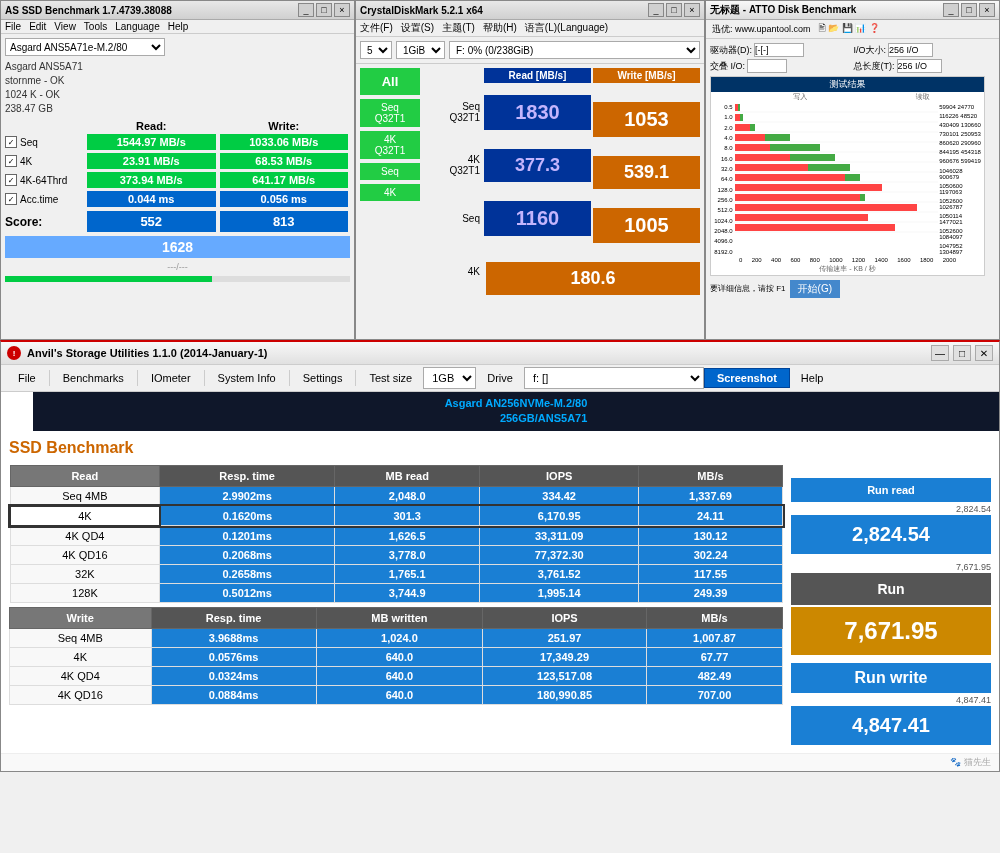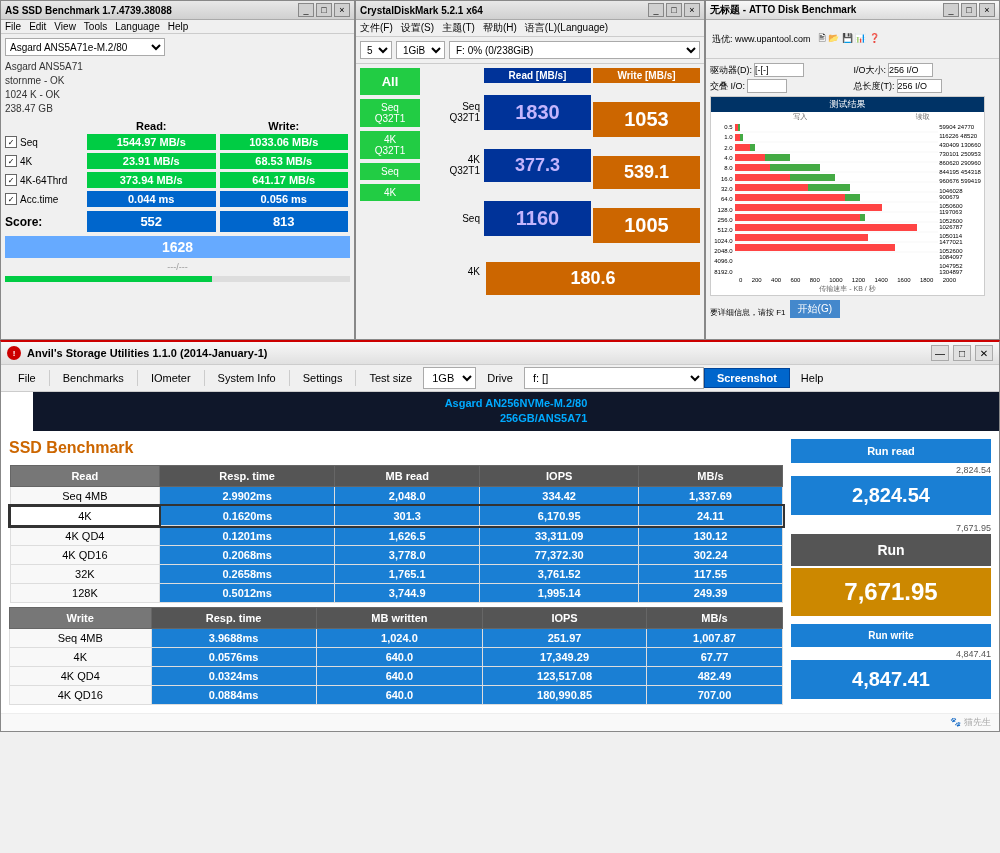--- a/index.html
+++ b/index.html
@@ -55,21 +55,21 @@
     .crystal-data-row { display: flex; margin-bottom: 4px; align-items: center; }
     .crystal-row-label { width: 60px; font-size: 10px; text-align: right; padding-right: 4px; }
     .crystal-read-val { flex: 1; background: #003399; color: #c4b5fd; font-weight: bold; font-size: 20px; text-align: center; padding: 6px 2px; }
     .crystal-write-val { flex: 1; background: #cc6600; color: white; font-weight: bold; font-size: 20px; text-align: center; padding: 6px 2px; margin-left: 2px; margin-top: 15px; }
     .crystal-read-val.med { font-size: 18px; }
     .crystal-write-val.med { font-size: 18px; }
 
     
     .atto { width: 295px; height: 340px; background: #f0f0f0; border: 1px solid #888; position: relative; }
     .atto-titlebar { background: linear-gradient(to bottom, #f8f8f8, #dcdcdc); border-bottom: 1px solid #aaa; padding: 2px 4px; display: flex; align-items: center; justify-content: space-between; font-size: 10px; }
-    .atto-menu { background: #f0f0f0; border-bottom: 1px solid #ccc; padding: 11px 6px; font-size: 10px; display: flex; align-items: center; gap: 4px; flex-wrap: wrap; }
+    .atto-menu { background: #f0f0f0; border-bottom: 1px solid #ccc; padding: 1px 6px; font-size: 10px; display: flex; align-items: center; gap: 4px; flex-wrap: wrap; }
     .atto-body { padding: 4px; font-size: 9px; }
     .atto-start-btn { background: #4488cc; color: white; border: none; padding: 2px 8px; font-size: 10px; cursor: pointer; margin-top: 2px; }
 
     
     .anvil { width: 1000px; background: white; border: 1px solid #888; border-top: 2px solid #cc0000; }
     .anvil-titlebar { background: linear-gradient(to bottom, #f8f8f8, #e0e0e0); border-bottom: 1px solid #ccc; padding: 3px 6px; display: flex; align-items: center; justify-content: space-between; }
     .anvil-title-left { display: flex; align-items: center; gap: 6px; font-size: 11px; font-weight: bold; }
     .anvil-icon { width: 14px; height: 14px; background: #cc0000; border-radius: 50%; display: flex; align-items: center; justify-content: center; color: white; font-size: 8px; font-weight: bold; }
     .anvil-win-controls { display: flex; gap: 4px; align-items: center; }
     .anvil-win-btn { width: 18px; height: 16px; background: #e0e0e0; border: 1px solid #aaa; font-size: 10px; display: flex; align-items: center; justify-content: center; cursor: pointer; }
@@ -94,21 +94,21 @@
     .bench-table tr.data-row td.blue-val { background: #1a7fd4; color: white; font-weight: bold; }
     .bench-table tr.selected-row { outline: 2px solid #333; }
     .bench-table tr.selected-row td.label { background: white; border: 2px solid #333; }
 
     
     .anvil-right { display: flex; flex-direction: column; gap: 8px; width: 200px; }
     .run-read-btn { background: #1a7fd4; color: white; border: none; padding: 6px 12px; font-size: 11px; cursor: pointer; font-weight: bold; text-align: center; }
     .score-box-blue { background: #1a7fd4; color: white; font-weight: bold; font-size: 20px; text-align: center; padding: 8px; }
     .score-box-orange { background: #cc8800; color: white; font-weight: bold; font-size: 24px; text-align: center; padding: 10px; }
     .run-main-btn { background: #555; color: white; border: none; padding: 8px 12px; font-size: 14px; font-weight: bold; cursor: pointer; text-align: center; }
-    .run-write-btn { background: #1a7fd4; color: white; border: none; padding: 6px 12px; font-size: 10px; cursor: pointer; font-weight: bold; text-align: center; }
+    .run-write-btn { background: #1a7fd4; color: white; border: none; padding: 6px 12px; font-size: 16px; cursor: pointer; font-weight: bold; text-align: center; }
     .score-box-blue2 { background: #1a7fd4; color: white; font-weight: bold; font-size: 20px; text-align: center; padding: 8px; }
   </style>
 </head>
 <body>
 
 <div class="top-row">
 
   <div class="as-ssd">
     <div class="window-titlebar">
       <span class="window-title">AS SSD Benchmark 1.7.4739.38088</span>
@@ -379,21 +379,21 @@
             <span>800</span>
             <span>1000</span>
             <span>1200</span>
             <span>1400</span>
             <span>1600</span>
             <span>1800</span>
             <span>2000</span>
         </div>
         <div style="font-size:7px; text-align:center; color:#666; padding-bottom:1px;">传输速率 - KB / 秒</div>
       </div>
-      <div style="display:flex; align-items:flex-end; gap:4px; margin-top:2px; font-size:8px;">
+      <div style="display:flex; align-items:center; gap:4px; margin-top:2px; font-size:8px;">
         <span>要详细信息，请按 F1</span>
         <button class="atto-start-btn">开始(G)</button>
       </div>
     </div>
   </div>
 </div>
 
 <div class="anvil">
   <div class="anvil-titlebar">
     <div class="anvil-title-left">
@@ -534,21 +534,21 @@
             <td class="blue-val">180,990.85</td>
             <td class="blue-val">707.00</td>
           </tr>
         </tbody>
       </table>
     </div>
 
     <div class="anvil-right">
 
       <div>
-        <button class="run-read-btn" style="width:100%; margin-bottom:2px;">Run read</button>
+        <button class="run-read-btn" style="width:100%; margin-bottom:2px;margin-top:39px;">Run read</button>
         <div style="font-size:9px; text-align:right; color:#555; margin-bottom:1px;">2,824.54</div>
         <div class="score-box-blue">2,824.54</div>
       </div>
 
       <div>
         <div style="font-size:9px; text-align:right; color:#555; margin-bottom:1px;">7,671.95</div>
         <button class="run-main-btn" style="width:100%; margin-bottom:2px;">Run</button>
         <div class="score-box-orange">7,671.95</div>
       </div>
 

